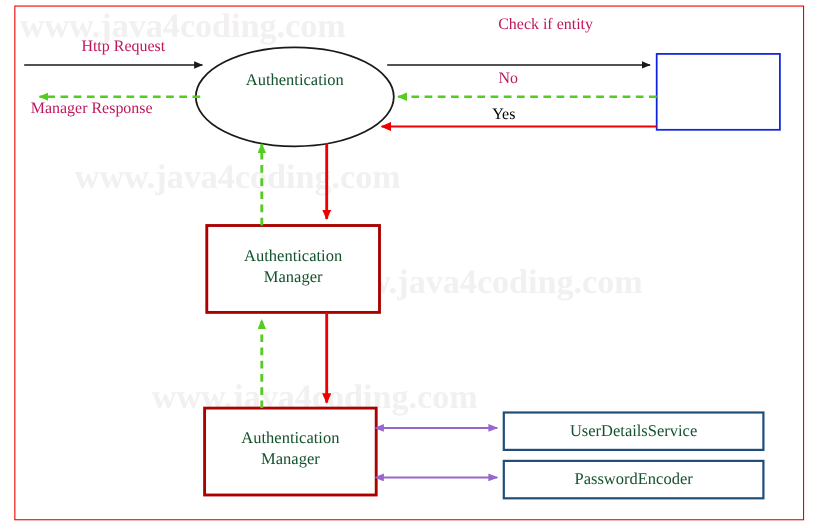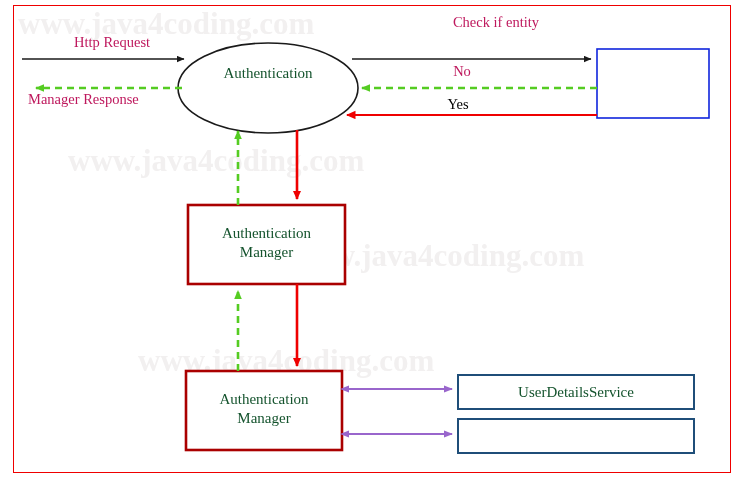--- a/index.html
+++ b/index.html
@@ -90,20 +90,23 @@
 
   <div class="nodelabel" style="left:186px;top:390px;width:156px;">
     <div>Authentication</div>
     <div>Manager</div>
   </div>
 
   <div class="nodelabel" style="left:458px;top:383px;width:236px;font-family:Liberation Serif, serif;">
     <div>UserDetailsService</div>
   </div>
 
+  <div class="nodelabel" style="left:458px;top:427px;width:236px;">
+    <div>PasswordEncoder</div>
+  </div>
 
   <div class="edgelabel" style="left:55px;top:34px;margin-left:19px;">Http Request</div>
 
   <div class="edgelabel" style="left:28px;top:91px;">Manager Response</div>
 
   <div class="edgelabel" style="left:396px;top:14px;width:200px;">
     <div>Check if entity</div>
   </div>
 
   <div class="edgelabel" style="left:432px;top:63px;width:60px;">No</div>

